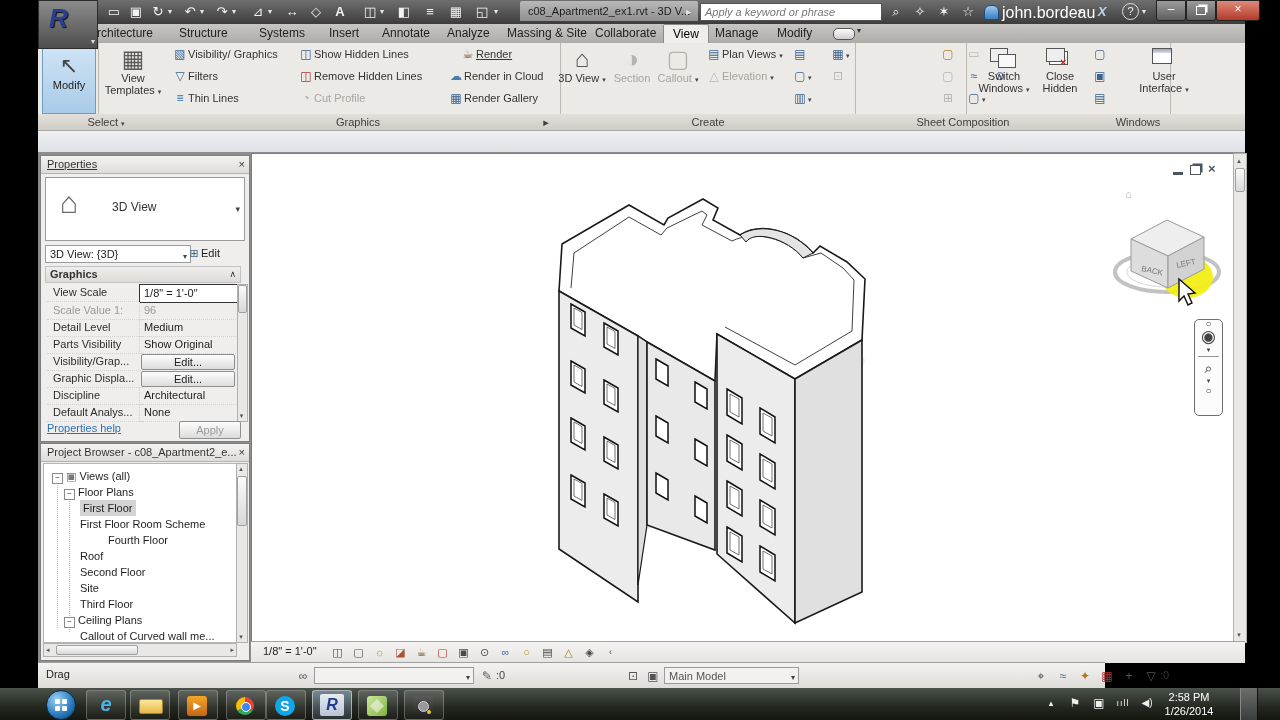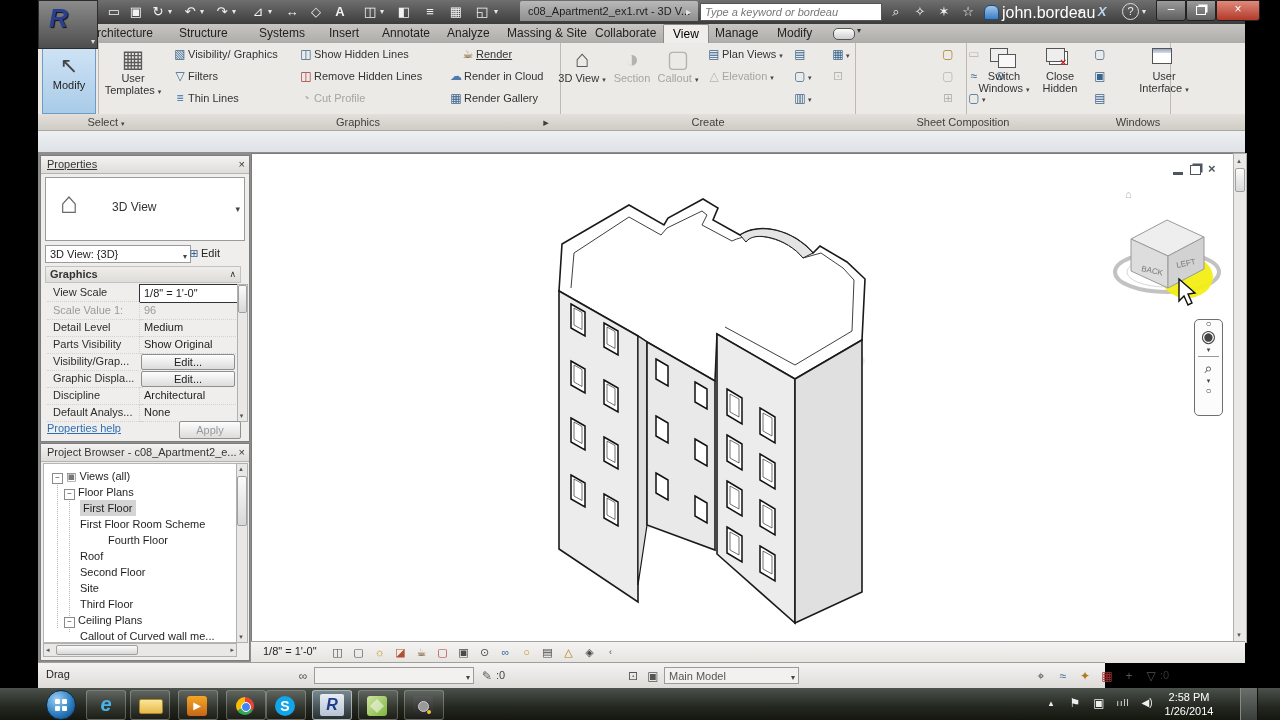--- a/index.html
+++ b/index.html
@@ -109,21 +109,21 @@
   <span class="abs qico" style="left:292px;font-weight:bold;">A</span>
   <span class="abs qico" style="left:322px;">◫</span>
   <span class="abs qcaret" style="left:342px;">▾</span>
   <span class="abs qico" style="left:356px;">◧</span>
   <span class="abs qico" style="left:382px;">≡</span>
   <span class="abs qico" style="left:408px;">▦</span>
   <span class="abs qico" style="left:434px;">◱</span>
   <span class="abs qcaret" style="left:456px;">▾</span>
   <div class="abs txt" id="apptitle" style="left:482px;">c08_Apartment2_ex1.rvt - 3D V...</div>
   <span class="abs qcaret" style="left:648px;font-size:10px;">▸</span>
-  <div class="abs" id="infosearch" style="left:662px;width:172px;">Type a keyword or bordeau</div>
+  <div class="abs" id="infosearch" style="left:662px;width:172px;">Apply a keyword or phrase</div>
   <span class="abs qico" style="left:848px;">⌕</span>
   <span class="abs qico" style="left:872px;">✧</span>
   <span class="abs qico" style="left:896px;">✶</span>
   <span class="abs qico" style="left:920px;">☆</span>
   <span class="abs" style="left:946px;top:5px;width:13px;height:13px;border-radius:6px 6px 2px 2px;background:linear-gradient(#9ec7ef,#3d7dc0);border:1px solid #1d4d80;"></span>
   <span class="abs txt" style="left:964px;top:4px;color:#fff;font-size:16px;">john.bordeau</span>
   <span class="abs qcaret" style="left:1040px;">▾</span>
   <span class="abs qico" style="left:1054px;font-weight:bold;font-style:italic;color:#bcd6ee;">X</span>
   <span class="abs" style="left:1084px;top:3px;width:15px;height:15px;border:1px solid #ddd;border-radius:50%;color:#eee;font-size:11px;text-align:center;line-height:15px;">?</span>
   <span class="abs qcaret" style="left:1104px;">▾</span>
@@ -157,21 +157,21 @@
   <div class="abs psep" style="left:928px;"></div>
   <div class="abs psep" style="left:1132px;"></div>
 </div>
 <div class="abs" id="modifybtn">
   <span class="bigico">↖</span>
   <span>Modify</span>
 </div>
 
 <div class="abs rbtn-big" style="left:102px;top:46px;width:62px;">
   <span class="bigico">▦</span>
-  <span>User Templates</span> <span class="minicaret">▾</span>
+  <span>View Templates</span> <span class="minicaret">▾</span>
 </div>
 <div class="abs rsmall" style="left:172px;top:47px;">
   <span class="sico">▧</span><span>Visibility/ Graphics</span></div>
 <div class="abs rsmall" style="left:172px;top:69px;">
   <span class="sico">▽</span><span>Filters</span></div>
 <div class="abs rsmall" style="left:172px;top:91px;">
   <span class="sico" style="color:#2b6cb0;">≡</span><span>Thin Lines</span></div>
 <div class="abs rsmall" style="left:298px;top:47px;">
   <span class="sico">◫</span><span>Show Hidden Lines</span></div>
 <div class="abs rsmall" style="left:298px;top:69px;">

